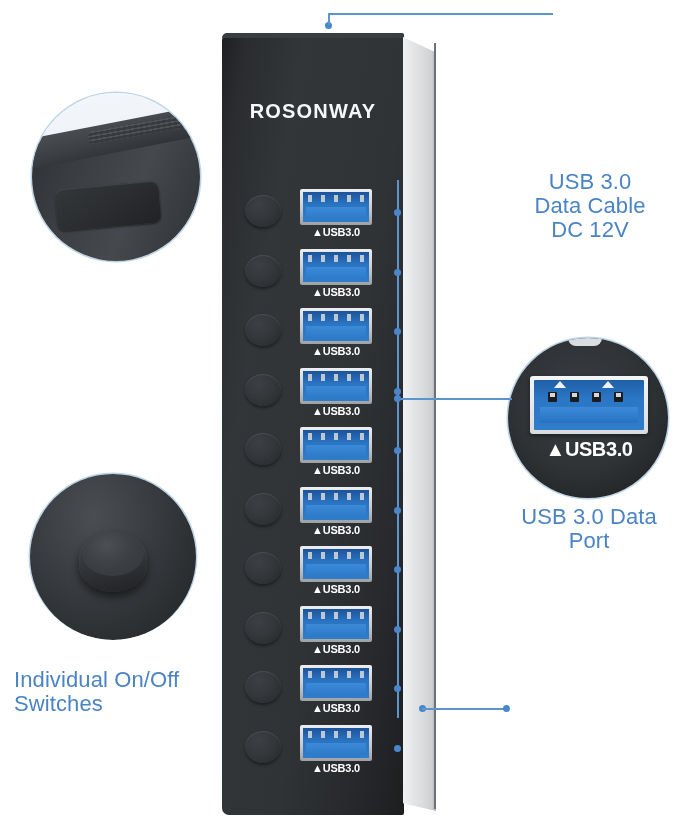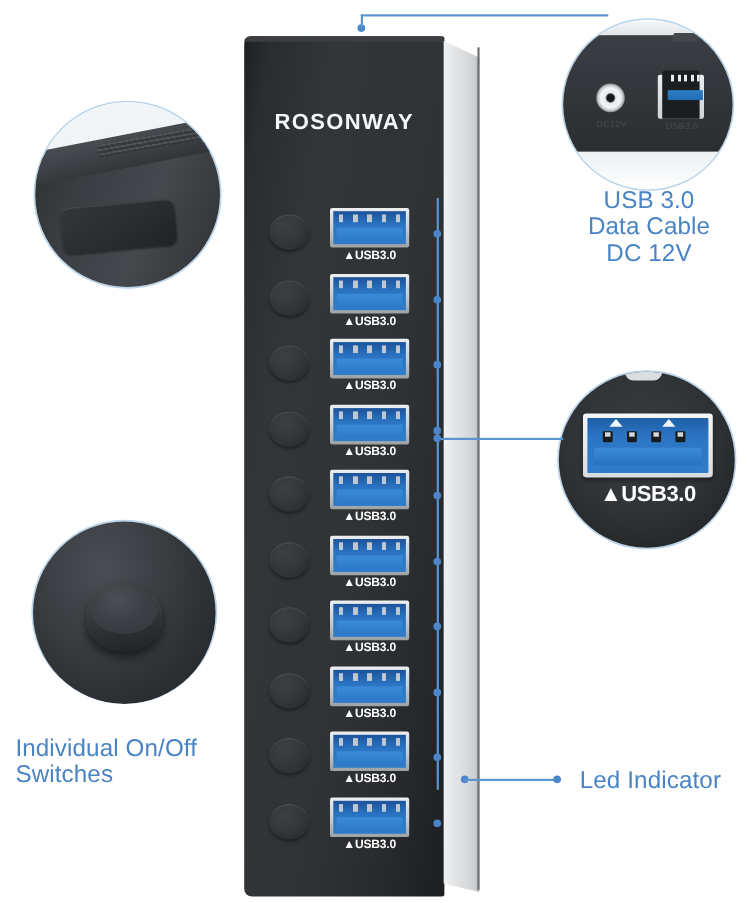--- a/index.html
+++ b/index.html
@@ -417,56 +417,40 @@
   </div>
 
   <div class="circle-callout" id="switch-circle">
     <div id="switch-disc">
       <div id="switch-knob"></div>
     </div>
   </div>
   <div class="callout-label" style="left:14px; top:668px; width:196px; text-align:left;">Individual On/Off
 Switches</div>
 
-  <div class="circle-callout" id="ports-circle">
-    <div id="ports-panel-top"></div>
-    <div id="ports-panel">
-      <div id="ports-nub"></div>
-      <div id="dc-jack"></div>
-      <div id="dc-label">DC12V</div>
-      <div id="usbb-port">
-        <div id="usbb-shell"></div>
-        <div id="usbb-inner">
-          <div id="usbb-pins"></div>
-          <div id="usbb-blue"></div>
-        </div>
-      </div>
-      <div id="usbb-label">USB3.0</div>
-    </div>
-    <div id="ports-panel-bottom"></div>
-  </div>
   <div class="callout-label" style="left:520px; top:170px; width:140px; text-align:center;">USB 3.0
 Data Cable
 DC 12V</div>
 
   <div class="circle-callout" id="usba-circle">
     <div id="usba-nub"></div>
     <div id="usba-port">
       <div id="usba-cavity">
         <div class="usba-tri" style="left:20px;"></div>
         <div class="usba-tri" style="left:68px;"></div>
         <div class="usba-pin" style="left:14px;"></div>
         <div class="usba-pin" style="left:36px;"></div>
         <div class="usba-pin" style="left:58px;"></div>
         <div class="usba-pin" style="left:80px;"></div>
         <div id="usba-bar"></div>
       </div>
     </div>
     <div id="usba-text">▲USB3.0</div>
   </div>
+  <div class="callout-label" style="left:498px; top:505px; width:182px; text-align:center;">USB 3.0 Data Port</div>
 
   <div id="device">
     <div id="device-face"></div>
     <div id="device-top-cap"></div>
     <div id="device-side"></div>
     <div id="device-side-edge"></div>
     <div id="brand">ROSONWAY</div>
     <div id="device-switches">
         <div class="dev-switch" style="top: 162px;"></div>
         <div class="dev-switch" style="top: 221.5px;"></div>
@@ -578,21 +562,20 @@
   <div class="conn-line conn-h" style="left:328px; top:13px; width:225px;"></div>
 
   <div class="conn-line conn-v" style="left:397px; top:180px; height:538px;"></div>
 
   <div class="conn-line conn-h" style="left:397px; top:398px; width:115px;"></div>
   <div class="conn-dot" style="left:394px; top:395px;"></div>
 
   <div class="conn-dot" style="left:419px; top:705px;"></div>
   <div class="conn-line conn-h" style="left:422px; top:708px; width:84px;"></div>
   <div class="conn-dot" style="left:503px; top:705px;"></div>
-  <div class="callout-label" style="left:527px; top:697px; width:150px;">Led Indicator</div>
 
 <div class="conn-dot" style="left: 394px; top: 209px;"></div>
     <div class="conn-dot" style="left: 394px; top: 268.5px;"></div>
     <div class="conn-dot" style="left: 394px; top: 328px;"></div>
     <div class="conn-dot" style="left: 394px; top: 387.5px;"></div>
     <div class="conn-dot" style="left: 394px; top: 447px;"></div>
     <div class="conn-dot" style="left: 394px; top: 506.5px;"></div>
     <div class="conn-dot" style="left: 394px; top: 566px;"></div>
     <div class="conn-dot" style="left: 394px; top: 625.5px;"></div>
     <div class="conn-dot" style="left: 394px; top: 685px;"></div>

